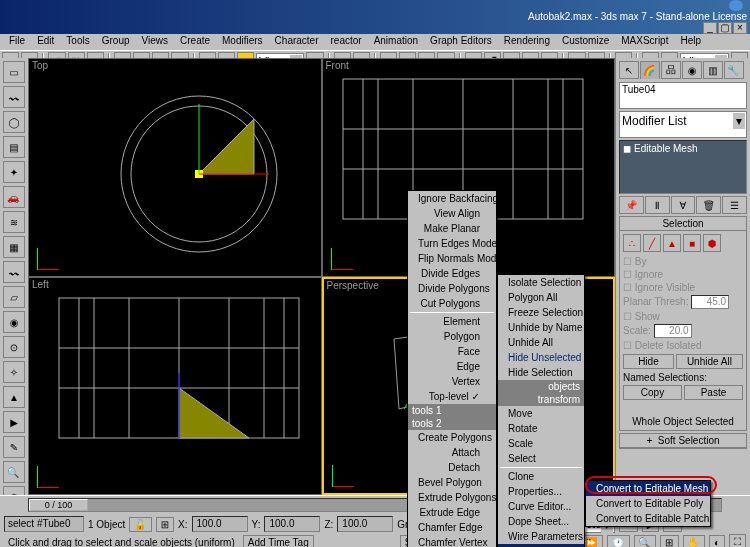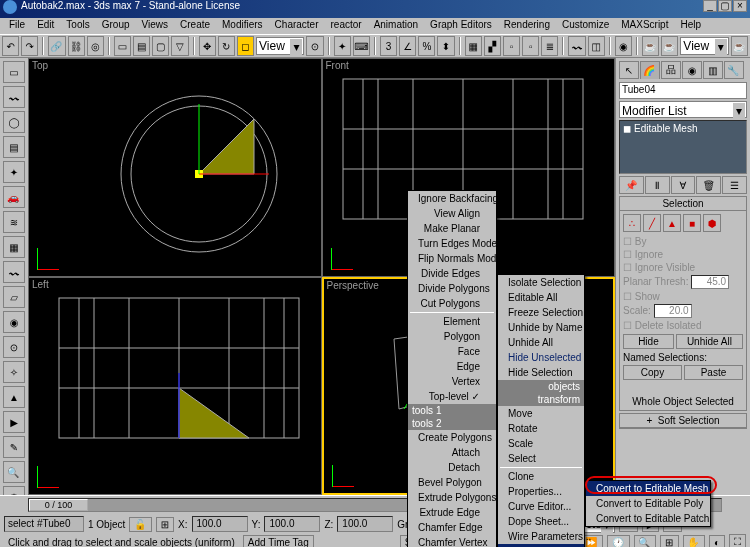--- a/index.html
+++ b/index.html
@@ -1,17 +1,17 @@
 <!DOCTYPE html>
 <html><head>
 <meta charset="utf-8">
 <style>
 * { margin:0; padding:0; box-sizing:border-box; font-family:"MS Sans Serif",Arial,sans-serif; font-size:10px; }
 body { background:#bfbfbf; width:750px; height:547px; overflow:hidden; position:relative; }
-.titlebar { background:linear-gradient(to right,#0a246a,#3a6ea5); color:#fff; height:18px; display:flex; align-items:flex-start; padding:0 3px; }
+.titlebar { background:linear-gradient(to right,#0a246a,#3a6ea5); color:#fff; height:34px; display:flex; align-items:flex-end; padding:0 3px;flex-direction:column; }
 .titlebar .icon { width:14px; height:14px; background:#4a90d9; border-radius:50%; margin-right:4px; }
 .titlebar .winbtns { margin-left:auto; display:flex; gap:1px; }
 .winbtn { width:14px; height:12px; background:#c0c0c0; border:1px solid #808080; text-align:center; line-height:10px; color:#000; }
 .menubar { background:#c0c0c0; height:16px; display:flex; padding:0 4px; gap:2px; }
 .menubar span { padding:1px 5px; }
 .toolbar { background:#c0c0c0; height:24px; border-top:1px solid #fff; border-bottom:1px solid #808080; display:flex; align-items:center; padding:0 2px; gap:2px; }
 .tbtn { width:20px; height:20px; background:#c0c0c0; border:1px solid #808080; display:flex; align-items:center; justify-content:center; }
 .tbtn.on { background:#ffcc00; }
 .dd { height:18px; background:#fff; border:1px solid #808080; padding:0 14px 0 2px; line-height:16px; position:relative; font-size:12px; }
 .dd::after { content:"▾"; position:absolute; right:1px; top:1px; background:#c0c0c0; width:12px; text-align:center; }
@@ -25,21 +25,21 @@
 .vplabel { position:absolute; top:1px; left:3px; color:#9b9b9b; font-size:10px; }
 .axis { position:absolute; bottom:6px; left:8px; width:30px; height:30px; }
 .axis .x { position:absolute; bottom:0; left:0; width:22px; height:1px; background:#f00; }
 .axis .y { position:absolute; bottom:0; left:0; width:1px; height:22px; background:#0f0; }
 .lefttools { position:absolute; left:0; top:58px; width:28px; bottom:0; background:#c0c0c0; display:flex; flex-direction:column; gap:3px; padding:3px; }
 .ltool { width:22px; height:22px; border:1px solid #808080; background:#c0c0c0; display:flex; align-items:center; justify-content:center; }
 .rightpanel { position:absolute; right:0; top:58px; width:135px; bottom:0; background:#c0c0c0; border-left:1px solid #808080; padding:3px; }
 .tabstrip { display:flex; gap:1px; margin-bottom:3px; }
 .ptab { width:20px; height:18px; border:1px solid #808080; background:#c0c0c0; display:flex; align-items:center; justify-content:center; }
 .ptab.active { background:#b0b0b0; border-bottom:none; }
-.field { width:100%; height:17px; background:#fff; border:1px solid #808080; padding:1px 2px; margin-bottom:2px; position:relative; }
+.field { width:100%; height:27px; background:#fff; border:1px solid #808080; padding:1px 2px; margin-bottom:2px; position:relative; }
 .field.dd::after { content:"▾"; position:absolute; right:1px; top:1px; background:#c0c0c0; width:12px; text-align:center; }
 .stack { background:#4a5a6a; color:#fff; padding:2px 3px; height:54px; border:1px inset #808080; margin-bottom:2px; }
 .rowbtns { display:flex; gap:1px; margin-bottom:2px; }
 .rowbtns .sbtn { flex:1; height:18px; border:1px solid #808080; display:flex; align-items:center; justify-content:center; }
 .rollout { border:1px solid #808080; margin-bottom:2px; }
 .rohdr { background:#c0c0c0; text-align:center; padding:1px; border-bottom:1px solid #808080; font-weight:normal; }
 .robody { padding:3px; font-size:10px; }
 .sostrip { display:flex; gap:2px; margin-bottom:4px; }
 .so { width:18px; height:18px; border:1px solid #808080; display:flex; align-items:center; justify-content:center; color:#c00; }
 .cb { margin-bottom:2px; color:#888; }
@@ -265,21 +265,21 @@
     <div class="mi">Extrude Polygons</div>
     <div class="mi">Extrude Edge</div>
     <div class="mi">Chamfer Edge</div>
     <div class="mi">Chamfer Vertex</div>
 
   </div>
 </div>
 
 <div class="ctxmenu" style="left:497px; top:274px; width:88px;">
   <div class="mi">Isolate Selection</div>
-  <div class="mi" datait="">Editable All</div>
+  <div class="mi" datait="">Polygon All</div>
   <div class="mi">Freeze Selection</div>
   <div class="mi">Unhide by Name</div>
   <div class="mi">Unhide All</div>
   <div class="mi" style="color:#0a246a">Hide Unselected</div>
   <div class="mi">Hide Selection</div>
   <div class="mhdr">
       <span style="margin-left:auto">objects</span>
     </div>
   <div class="mhdr">
       <span style="margin-left:auto">transform</span>

